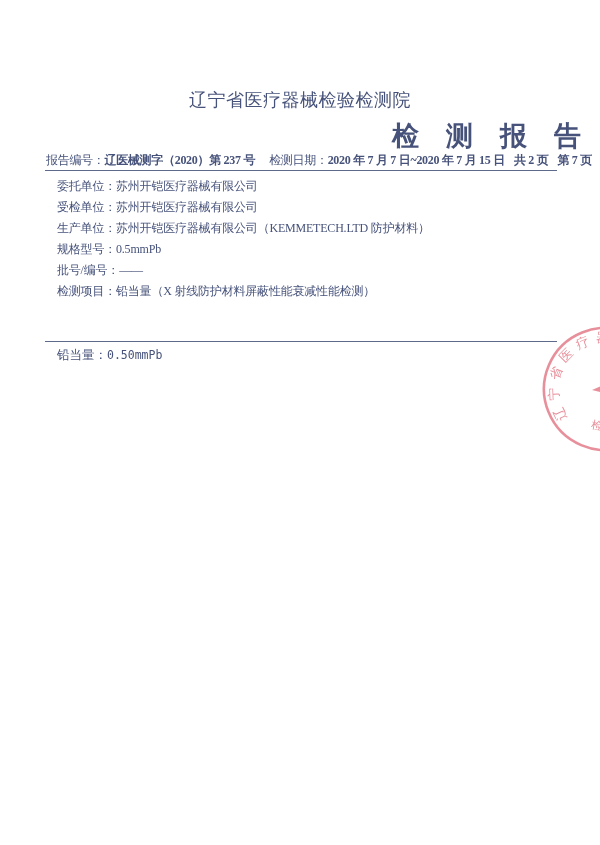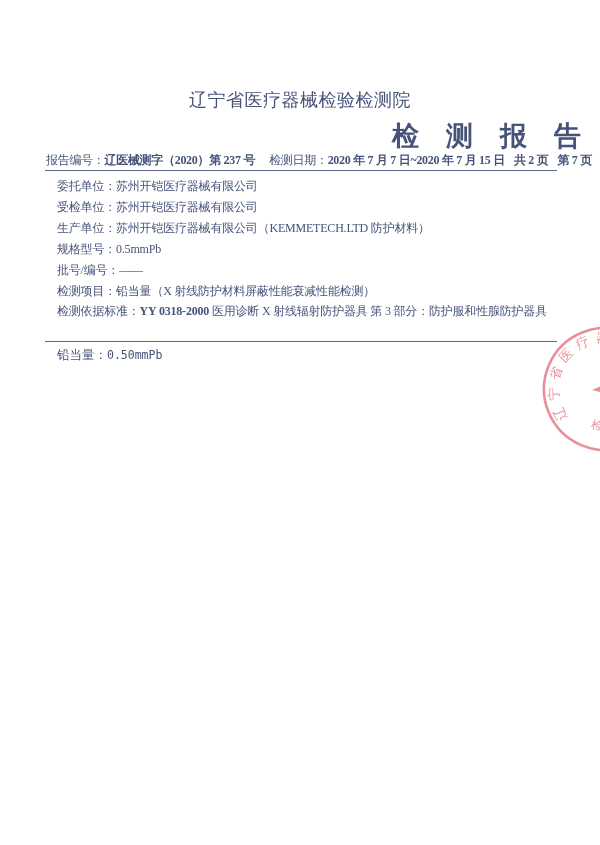--- a/index.html
+++ b/index.html
@@ -90,21 +90,20 @@
   </div>
   <div class="rule rule-1"></div>
 
   <div class="fields">
     <div class="field-row"><span>委托单位：</span><span>苏州开铠医疗器械有限公司</span></div>
     <div class="field-row"><span>受检单位：</span><span>苏州开铠医疗器械有限公司</span></div>
     <div class="field-row"><span>生产单位：</span><span>苏州开铠医疗器械有限公司（KEMMETECH.LTD 防护材料）</span></div>
     <div class="field-row"><span>规格型号：</span><span>0.5mmPb</span></div>
     <div class="field-row"><span>批号/编号：</span><span>——</span></div>
     <div class="field-row"><span>检测项目：</span><span>铅当量（X 射线防护材料屏蔽性能衰减性能检测）</span></div>
-    <div class="field-row"><span>检测依据标准：</span><span class="std-code">YY 0318-2000</span><span> 医用诊断 X 射线辐射防护器具 第 3 部分：防护服和性腺防护器具</span></div>
   </div>
 
   <div class="rule rule-2"></div>
 
   <div class="results">
     <div class="field-row"><span>铅当量：</span><span class="mono-val">0.50mmPb</span></div>
   </div>
 
   <svg class="seal-svg" width="140" height="145" viewBox="0 0 140 145">
     <g transform="rotate(-22 67 69)" stroke="#e06b7a" fill="#e06b7a" opacity="0.75">

